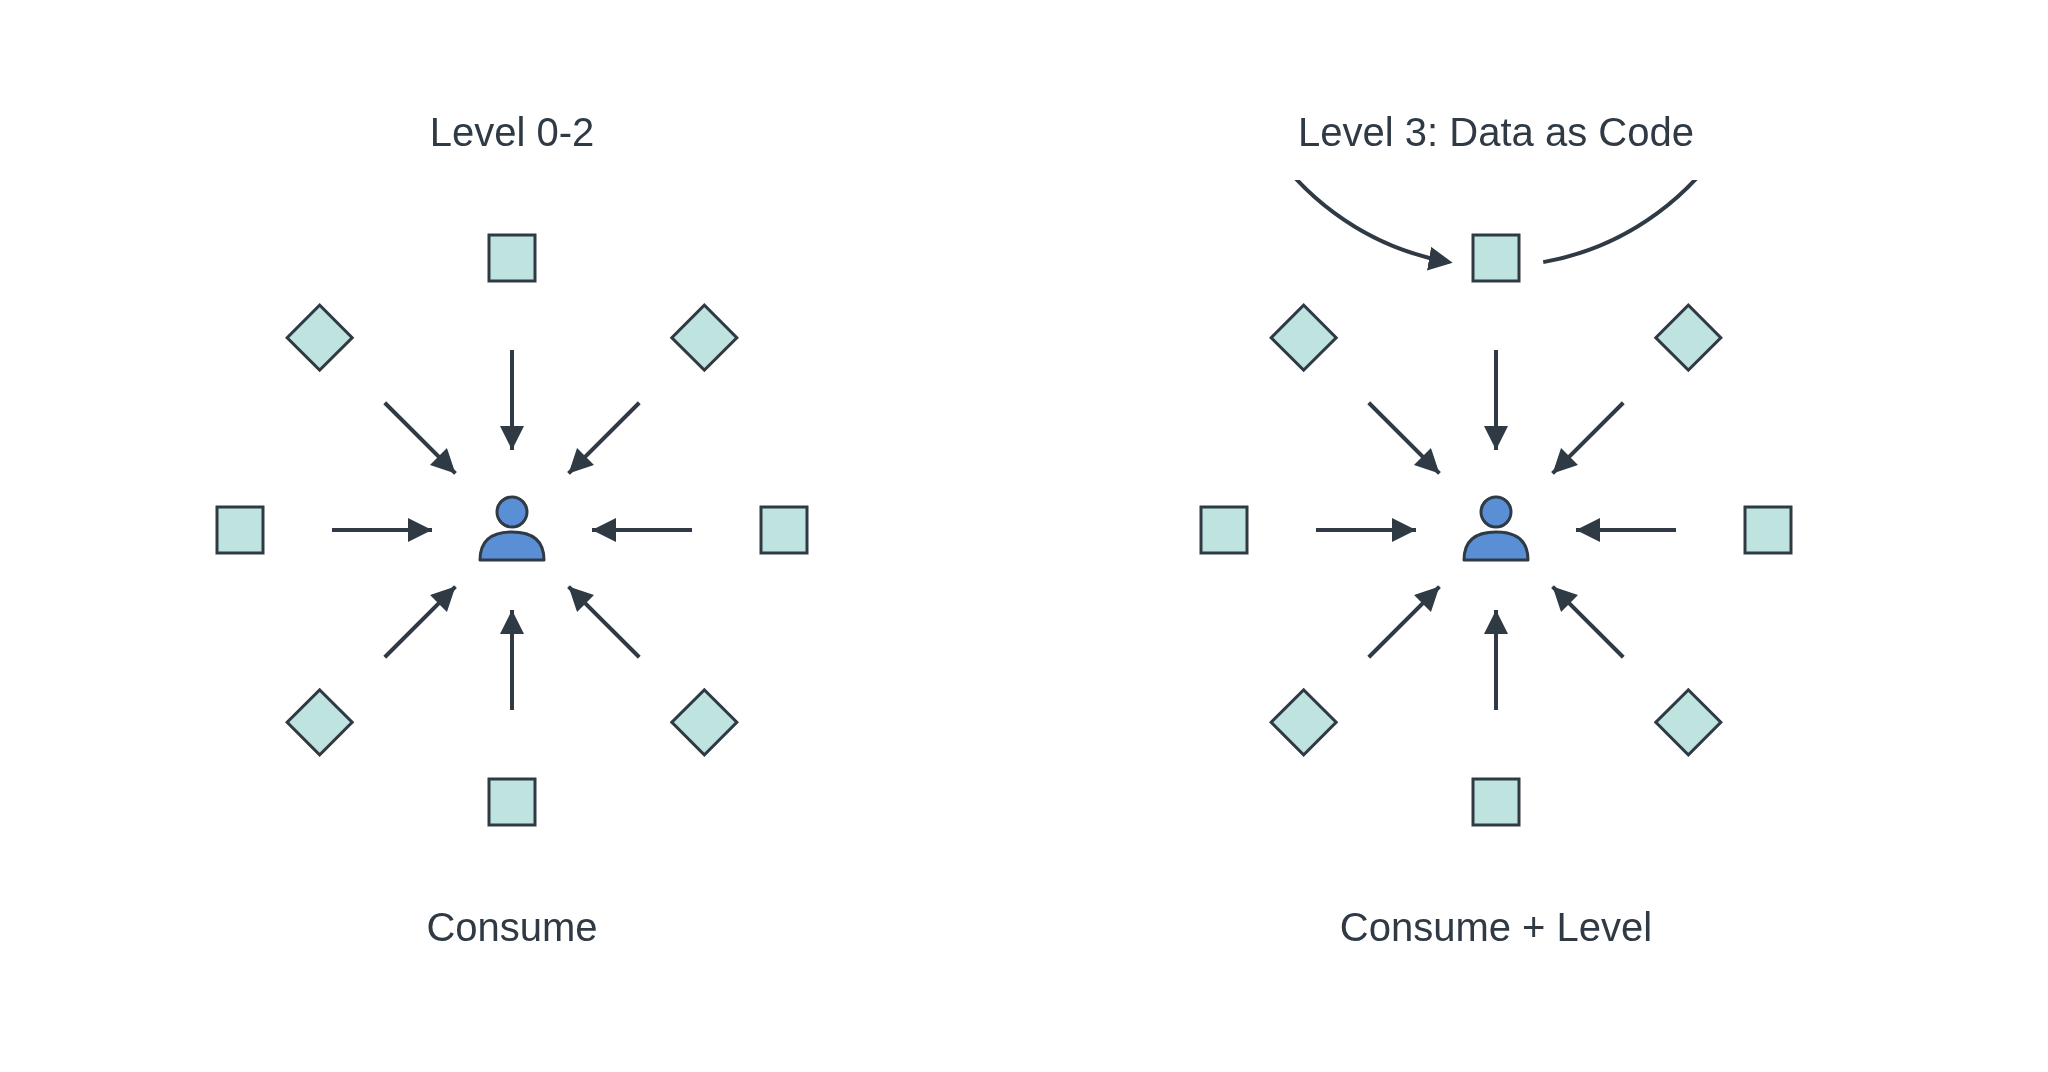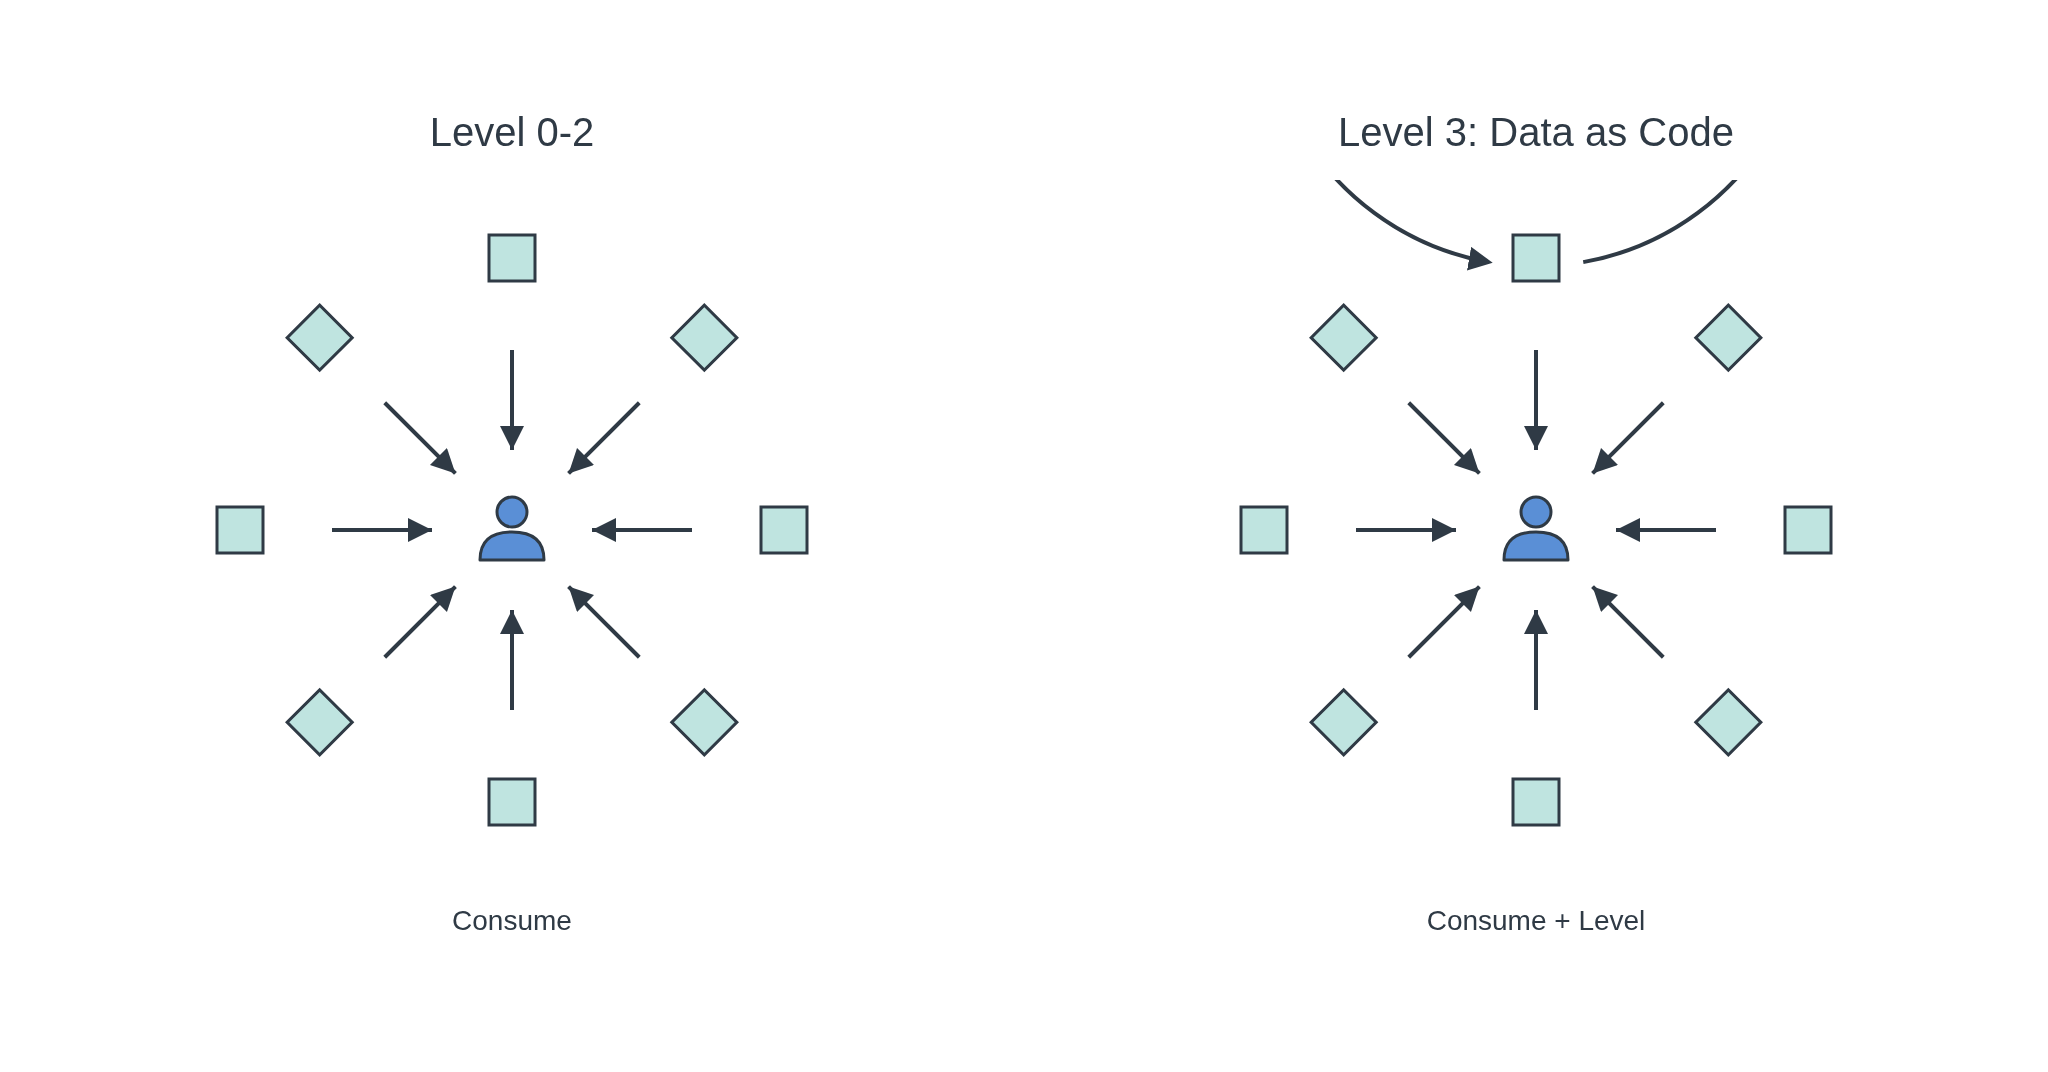--- a/index.html
+++ b/index.html
@@ -15,38 +15,38 @@
     width: 2048px;
     height: 964px;
   }
   .panel {
     position: absolute;
     top: 0;
     width: 1024px;
     height: 1072px;
   }
   .panel.left { left: 0; }
-  .panel.right { left: 1024px; }
+  .panel.right { left: 984px; }
   .title {
     position: absolute;
     top: 110px;
     left: 0;
     width: 100%;
     text-align: center;
     font-size: 40px;
     color: #2f3a45;
     font-weight: 400;
   }
   .caption {
     position: absolute;
     top: 905px;
     left: 0;
     width: 100%;
     text-align: center;
-    font-size: 28px;
+    font-size: 40px;
     color: #2f3a45;
     font-weight: 400;
   }
   svg.vis {
     position: absolute;
     top: 180px;
     left: 112px;
     width: 800px;
     height: 700px;
   }

